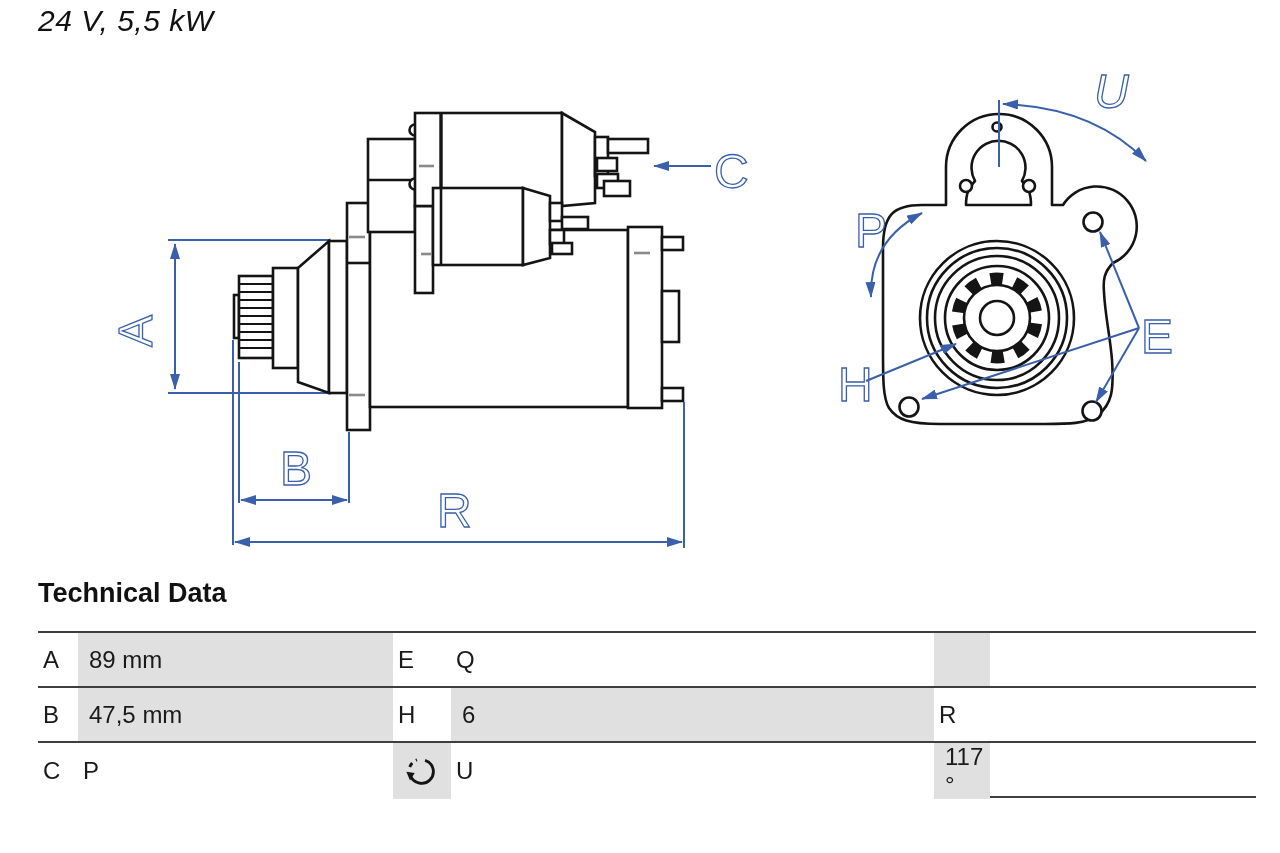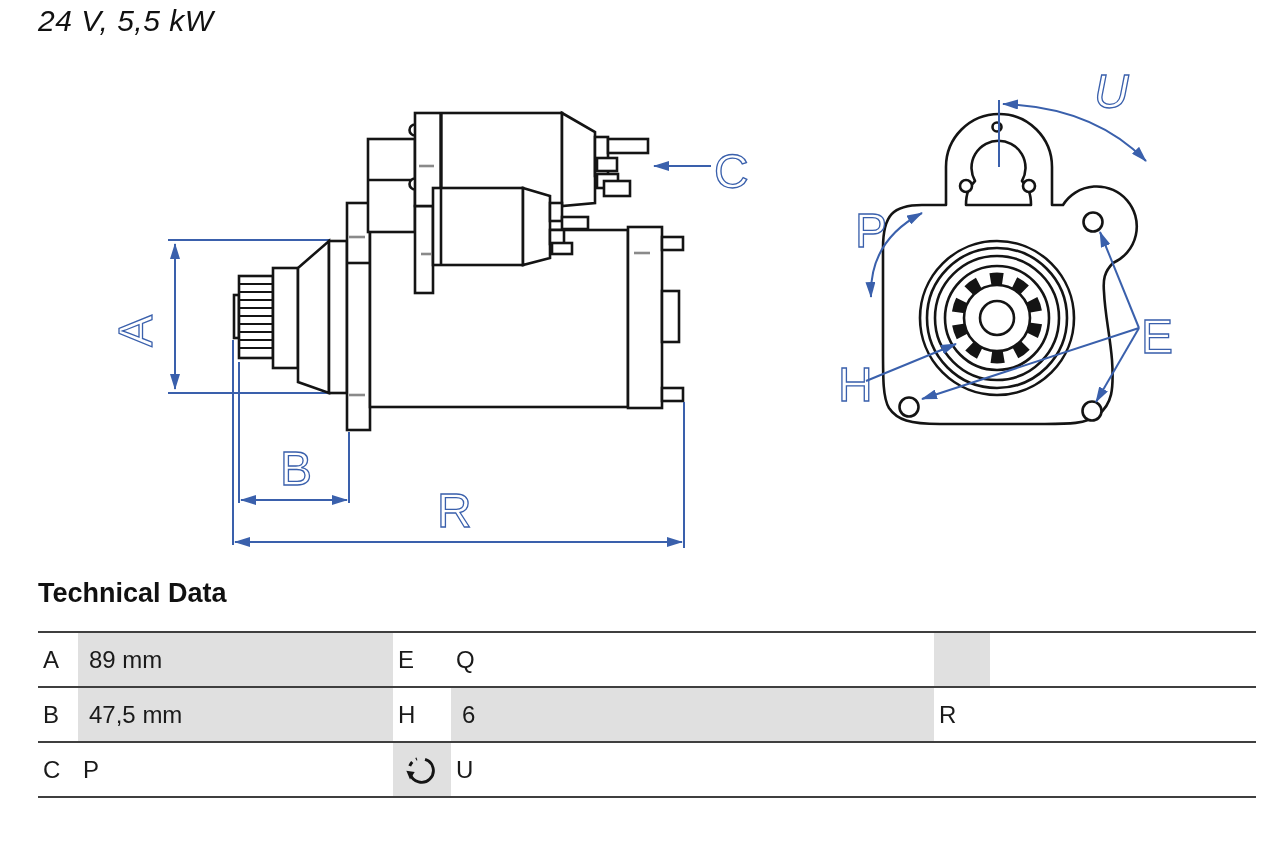--- a/index.html
+++ b/index.html
@@ -190,14 +190,15 @@
     <div class="t-val">
       <svg width="34" height="34" viewBox="0 0 26 26">
         <g stroke="#141414" stroke-width="2.2" fill="none">
           <path d="M 16.1,4.8 A 9,9 0 1 1 4.8,15.9" stroke-dasharray="100"></path>
           <path d="M 4.4,9.9 A 9,9 0 0 1 9.9,4.5" stroke-dasharray="3.6 3.4"></path>
         </g>
         <polygon points="1.8,13.6 8.2,14.6 4.6,20.2" fill="#141414"></polygon>
       </svg>
     </div>
     <div class="t-key">U</div>
+    <div class="t-val">117 °</div>
   </div>
 </div>
 
 </body></html>

